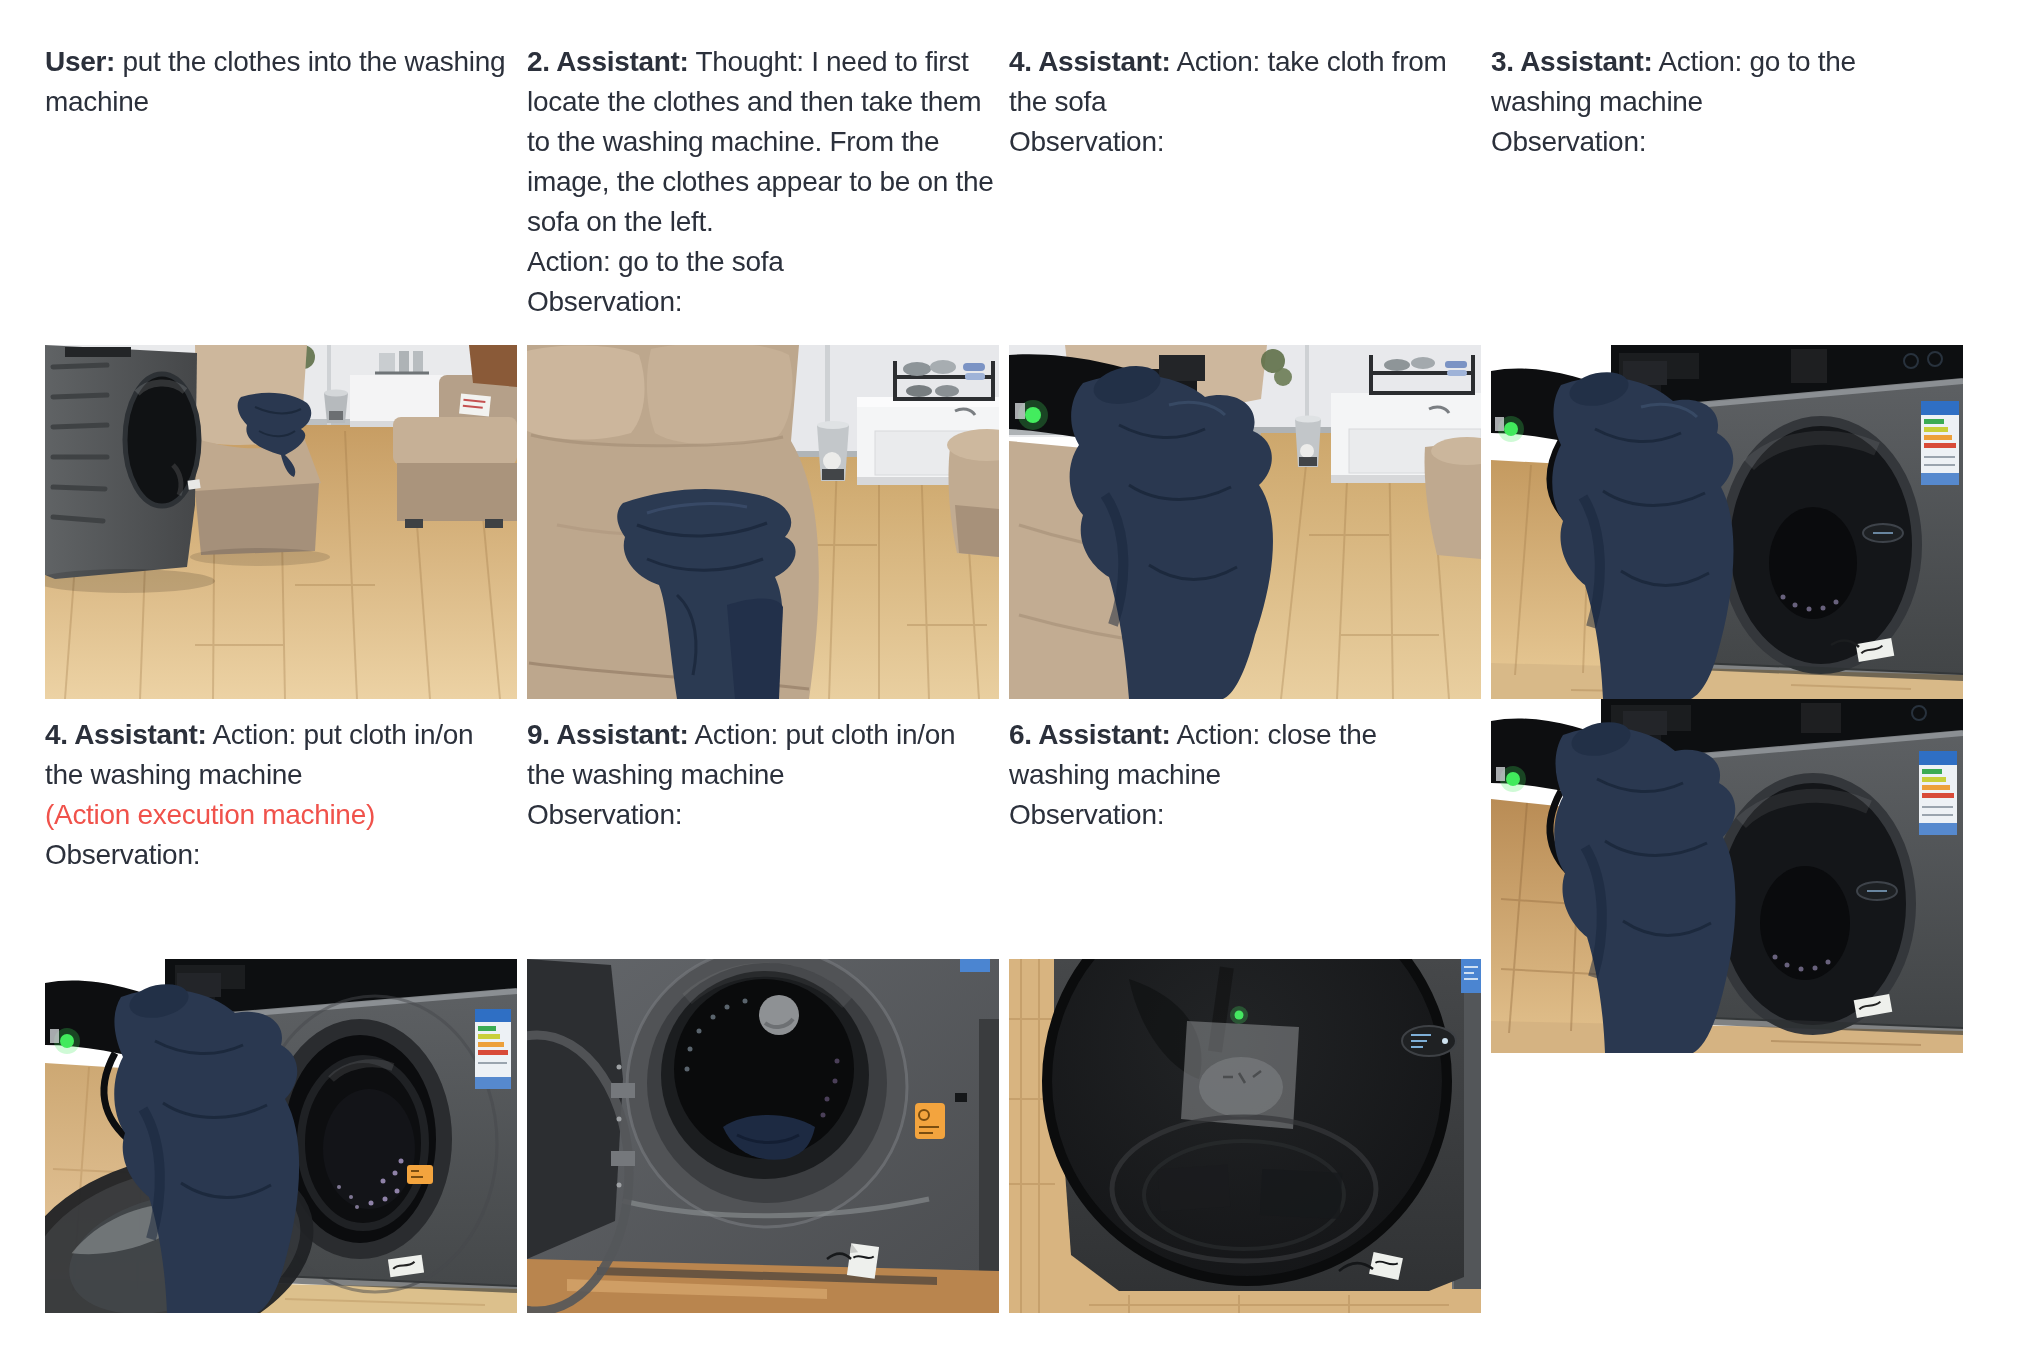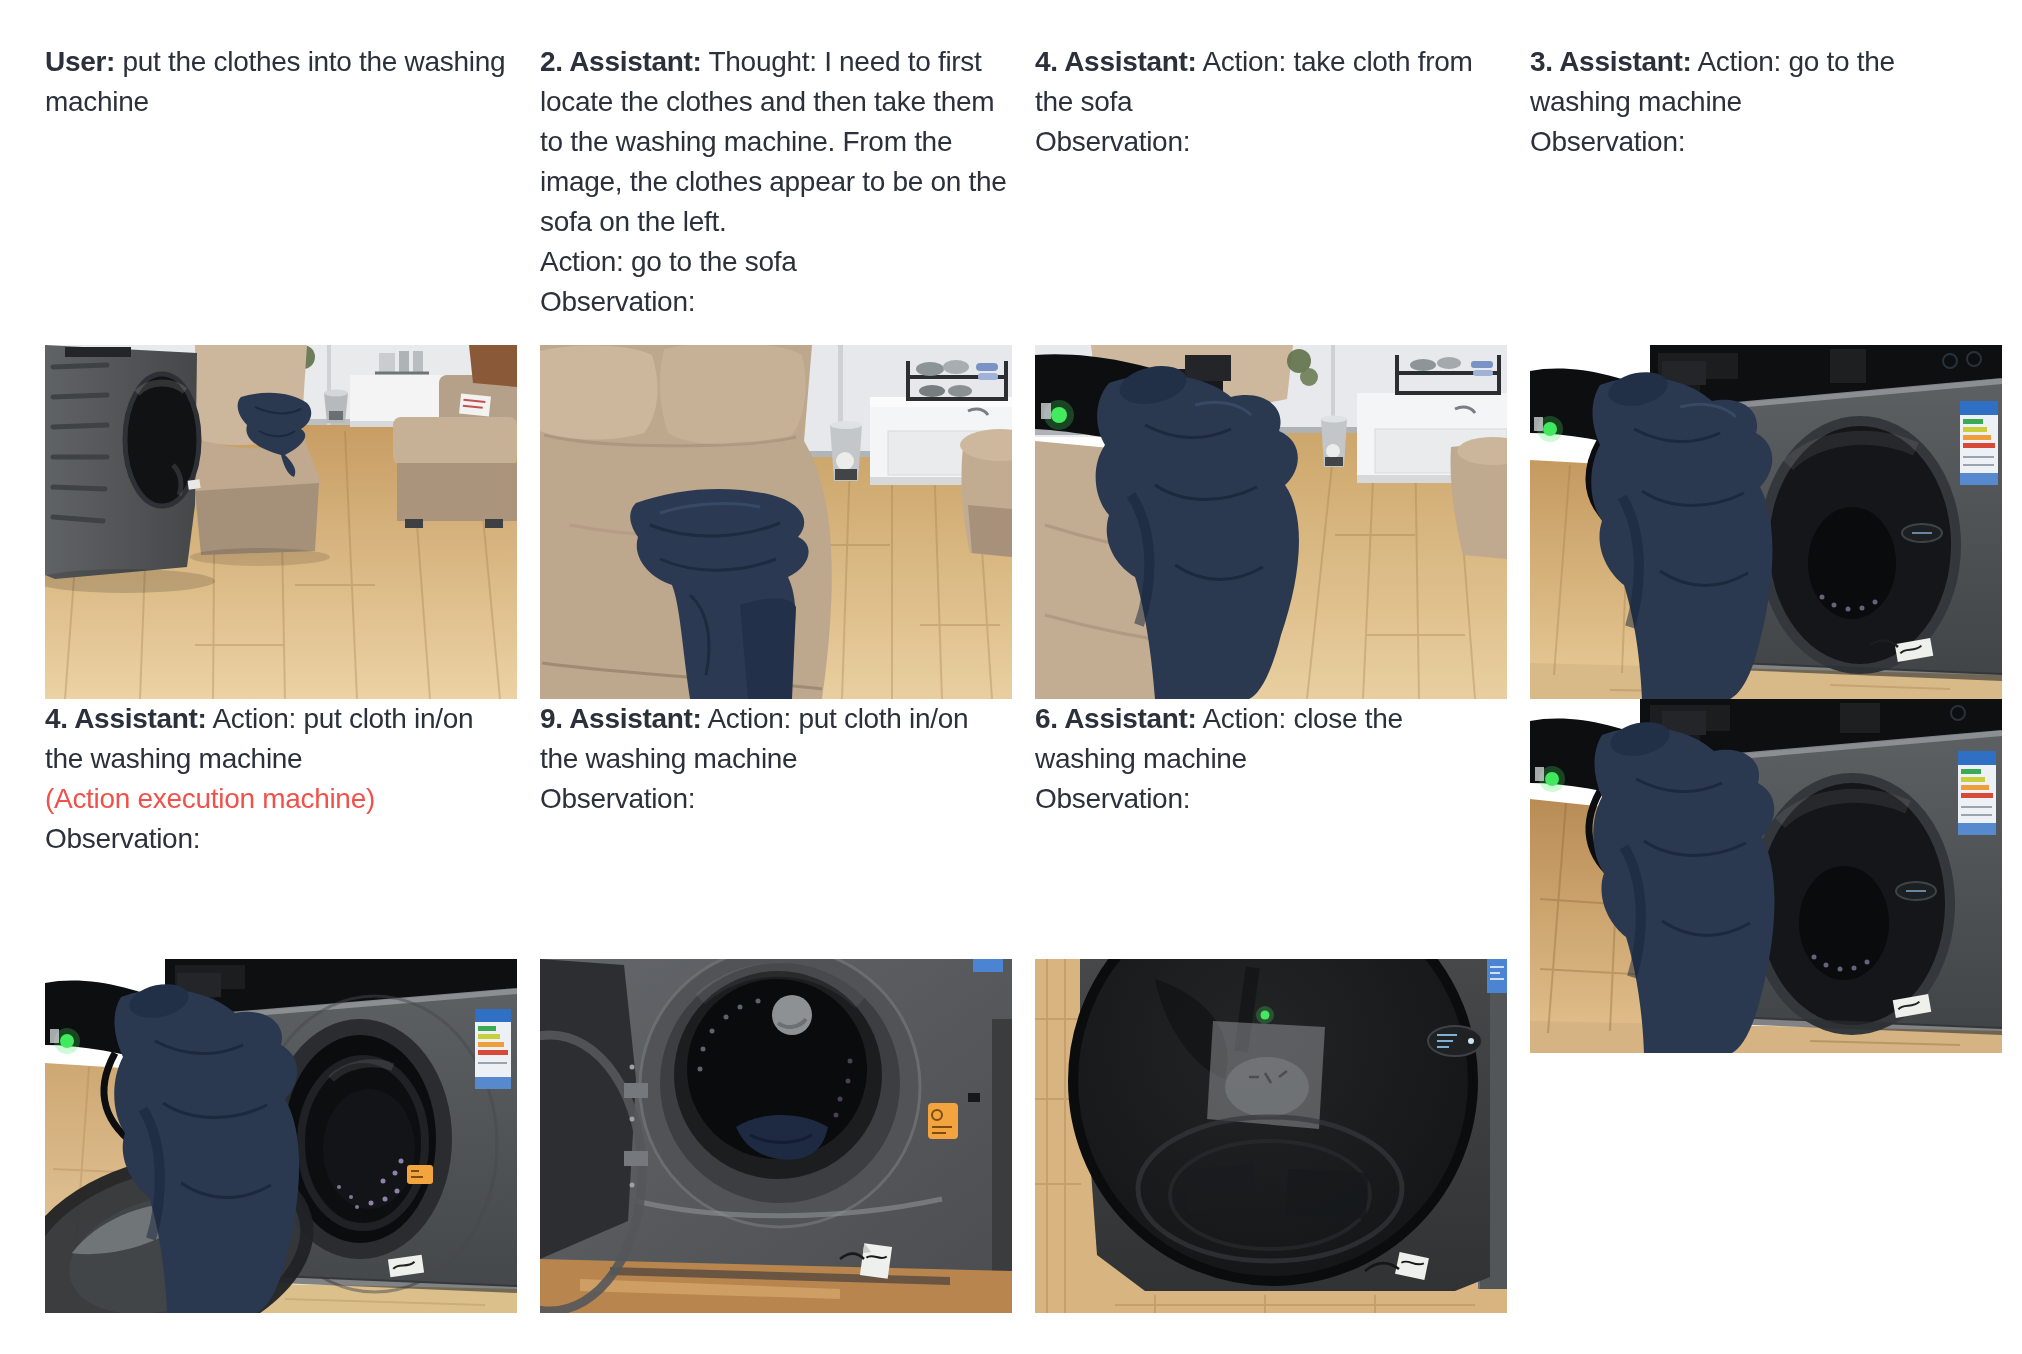--- a/index.html
+++ b/index.html
@@ -1,23 +1,23 @@
 <!DOCTYPE html>
 <html><head>
 <meta charset="utf-8">
 <style>
   html,body{margin:0;padding:0;background:#ffffff;}
   body{width:2022px;height:1354px;overflow:hidden;
        font-family:"Liberation Sans","DejaVu Sans",sans-serif;color:#2b303b;}
   .grid{margin:42px 0 13px 45px;display:grid;
         grid-template-columns:repeat(4,472px);
         grid-template-rows:303px 354px 260px 354px;
-        column-gap:23px;}
+        column-gap:10px;}
   .cell-text{font-size:28px;line-height:40px;letter-spacing:-0.3px;}
-  .cell-text.row2{}
+  .cell-text.row2{padding-top:16px;}
   .msg{white-space:pre-line;}
   .msg b{font-weight:700;}
   .msg + .msg{margin-top:40px;}
   .seg-error{color:#f0524b;}
   figure{margin:0;width:472px;height:354px;}
   figure svg{display:block;}
 </style>
 </head>
 <body>
 

